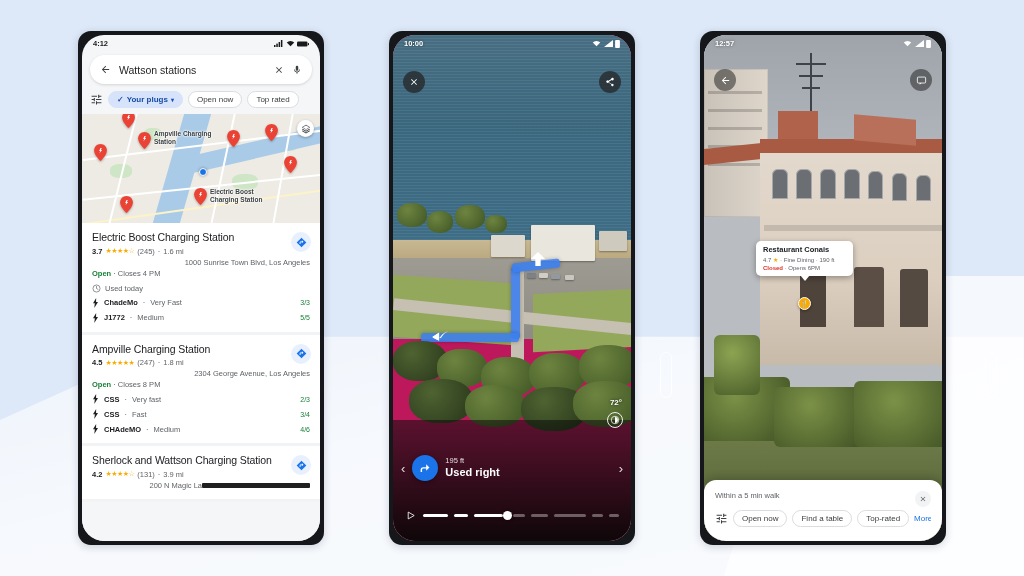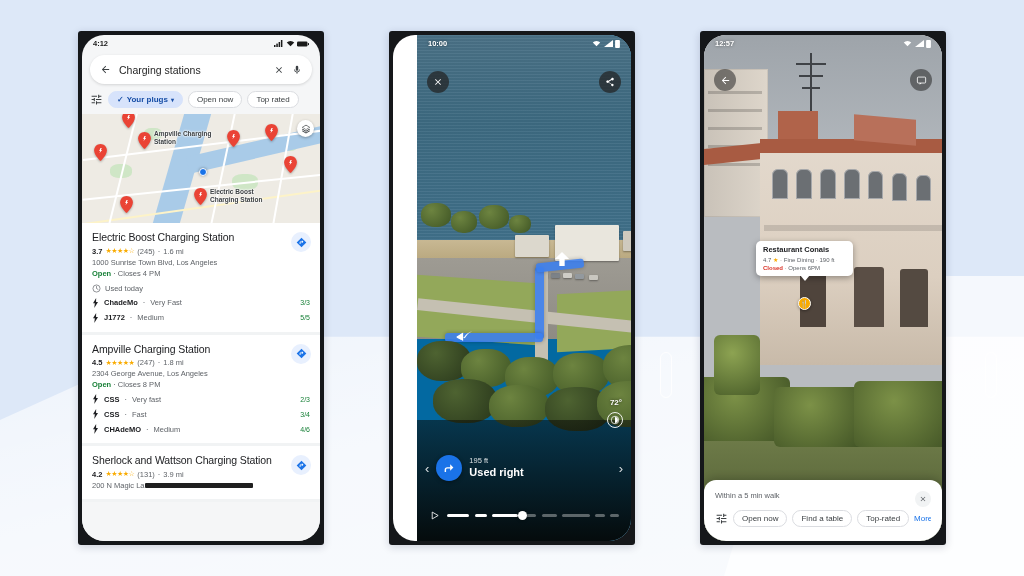--- a/index.html
+++ b/index.html
@@ -31,21 +31,21 @@
     position: absolute;
     border: 1px solid rgba(255,255,255,0.85);
     border-radius: 6px;
     pointer-events: none;
   }
 
   
   .phone {
     position: absolute;
     background: #15171a;
-    border-radius: 3px;
+    border-radius: 13px;
     padding: 4px;
     box-shadow: 0 2px 8px rgba(20,30,60,0.18);
     overflow: hidden;
   }
   .screen {
     width: 100%; height: 100%;
     border-radius: 22px;
     overflow: hidden;
     position: relative;
     background: #fff;
@@ -139,21 +139,21 @@
   .rescard h3 {
     font-size: 10.5px; font-weight: normal; color: #202124;
     line-height: 1.25; padding-right: 28px; letter-spacing: -.1px;
   }
   .metaline {
     display: flex; align-items: center; gap: 3px;
     font-size: 7.5px; color: #5f6368; margin-top: 2.5px;
   }
   .metaline .rate { color: #202124; font-weight: bold; }
   .stars { color: #f9ab00; font-size: 7px; letter-spacing: -0.5px; }
-  .addr { font-size: 7.5px; color: #5f6368; margin-top: 2px; }
+  .addr { font-size: 7.5px; color: #5f6368; margin-top: 2px; text-align: right; }
   .openline { font-size: 7.5px; margin-top: 2px; color: #5f6368; }
   .openline .open { color: #188038; font-weight: bold; }
   .usedtoday {
     display: flex; align-items: center; gap: 4px;
     font-size: 7.5px; color: #5f6368; margin-top: 6px;
   }
   .plugrow {
     display: flex; align-items: center; gap: 5px;
     font-size: 7.5px; margin-top: 5px; color: #5f6368;
   }
@@ -164,21 +164,21 @@
     width: 20px; height: 20px; border-radius: 50%;
     background: #e8f0fe; display: flex;
     align-items: center; justify-content: center;
   }
   .redacted {
     display: inline-block; background: #1f1f1f; height: 5px;
     vertical-align: middle; border-radius: 1px;
   }
 
   
-  .p2 { position: relative; height: 100%; overflow: hidden; background: #0369a1; margin-left: 24px; }
+  .p2 { position: relative; height: 100%; overflow: hidden; background: #be185d; }
   .sky-water {
     position: absolute; left:0; right:0; top:0; height: 42%;
     background: linear-gradient(to bottom, #4a7186 0%, #3d6a81 40%, #40708a 100%);
   }
   .water-tex { position: absolute; inset: 0;
     background: repeating-linear-gradient(to bottom, rgba(255,255,255,0.05) 0 1px, rgba(0,0,0,0.03) 1px 3px);
   }
   .shore {
     position: absolute; left: 0; right: 0; top: 40.5%; height: 4%;
     background: linear-gradient(to bottom, #c8b893, #b9a87f);
@@ -354,21 +354,21 @@
               <rect x="0" y="0.6" width="14" height="6.8" rx="1.6" fill="#1a1a1a"></rect>
               <rect x="14.6" y="2.5" width="1.4" height="3" rx="0.6" fill="#1a1a1a"></rect>
             </svg>
         </span>
       </div>
 
       <div class="searchbar">
         <svg width="11" height="11" viewBox="0 0 24 24">
             <path d="M20 11H7.8l5.6-5.6L12 4l-8 8 8 8 1.4-1.4L7.8 13H20z" fill="#3c4043"></path>
           </svg>
-        <span class="stext" placeholder="Search here">Charging stations</span>
+        <span class="stext" placeholder="Search here">Wattson stations</span>
         <svg width="10" height="10" viewBox="0 0 24 24">
             <path d="M19 6.4 17.6 5 12 10.6 6.4 5 5 6.4 10.6 12 5 17.6 6.4 19 12 13.4 17.6 19 19 17.6 13.4 12z" fill="#3c4043"></path>
           </svg>
         <svg width="10" height="10" viewBox="0 0 24 24">
             <path d="M12 14a3 3 0 0 0 3-3V5a3 3 0 0 0-6 0v6a3 3 0 0 0 3 3zm5-3a5 5 0 0 1-10 0H5a7 7 0 0 0 6 6.9V21h2v-3.1A7 7 0 0 0 19 11z" fill="#3c4043"></path>
           </svg>
       </div>
 
       <div class="chips">
         <svg class="tune-icon" width="13" height="13" viewBox="0 0 24 24">

